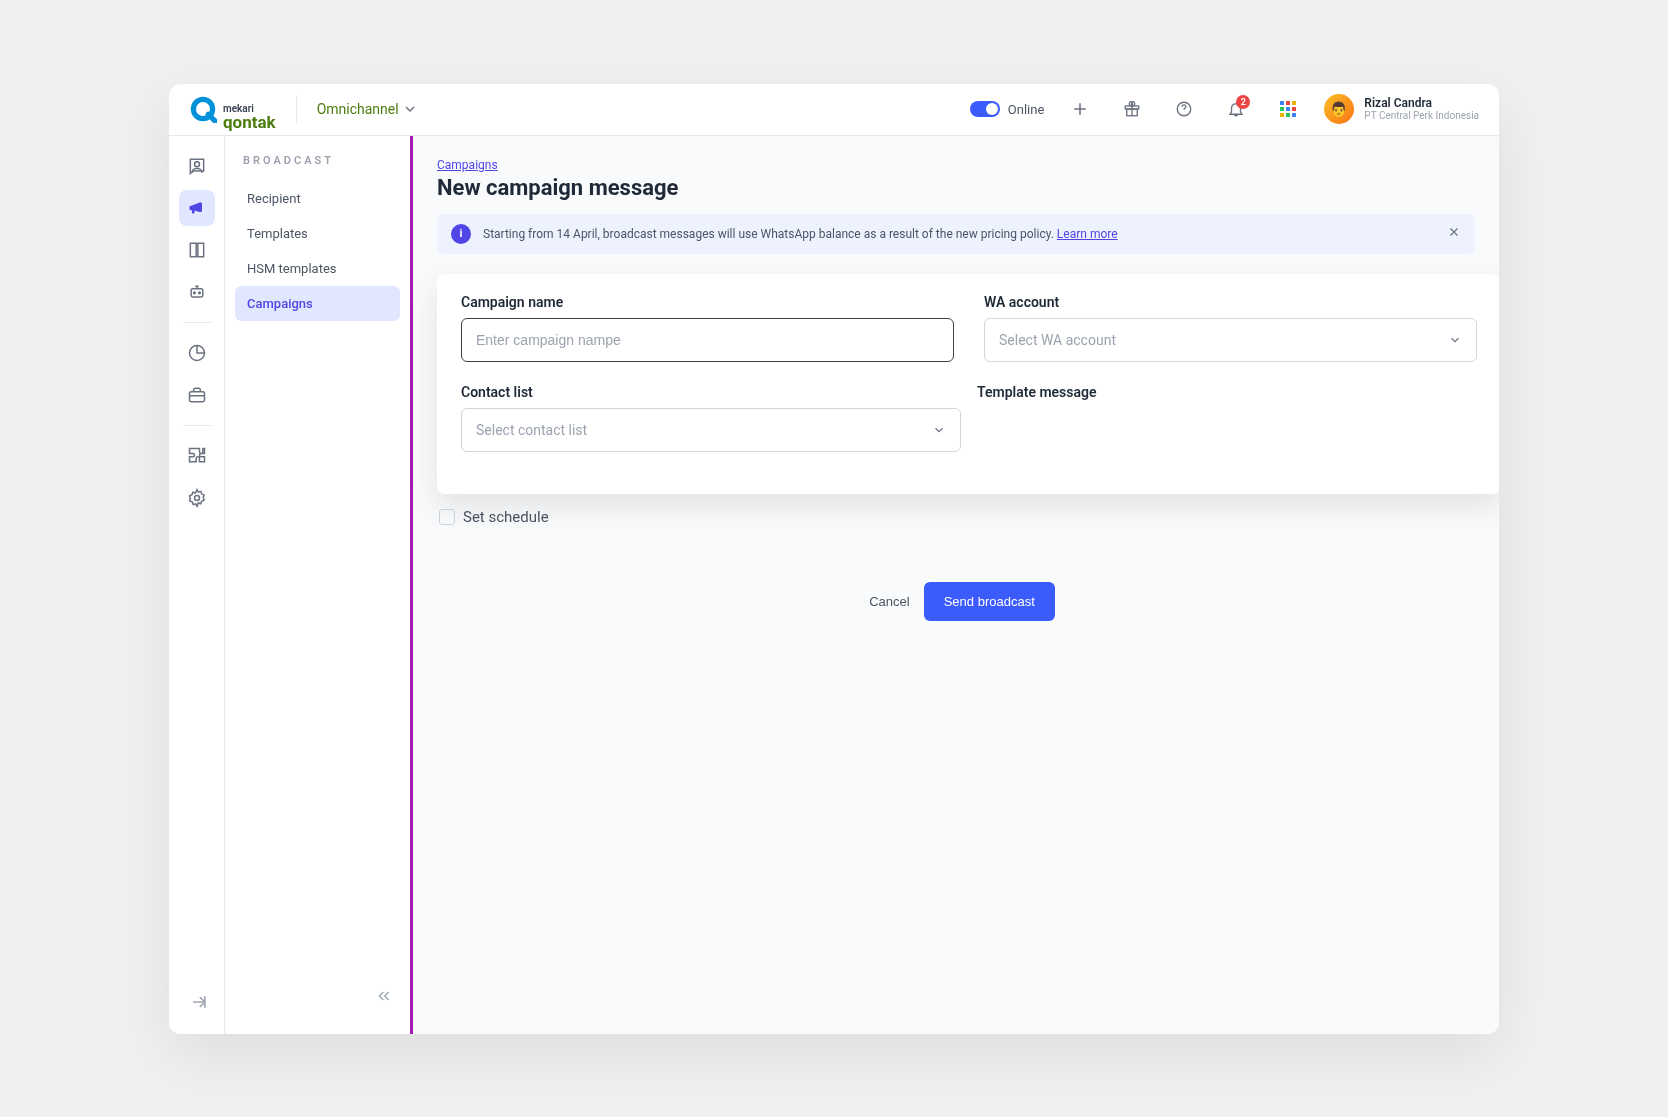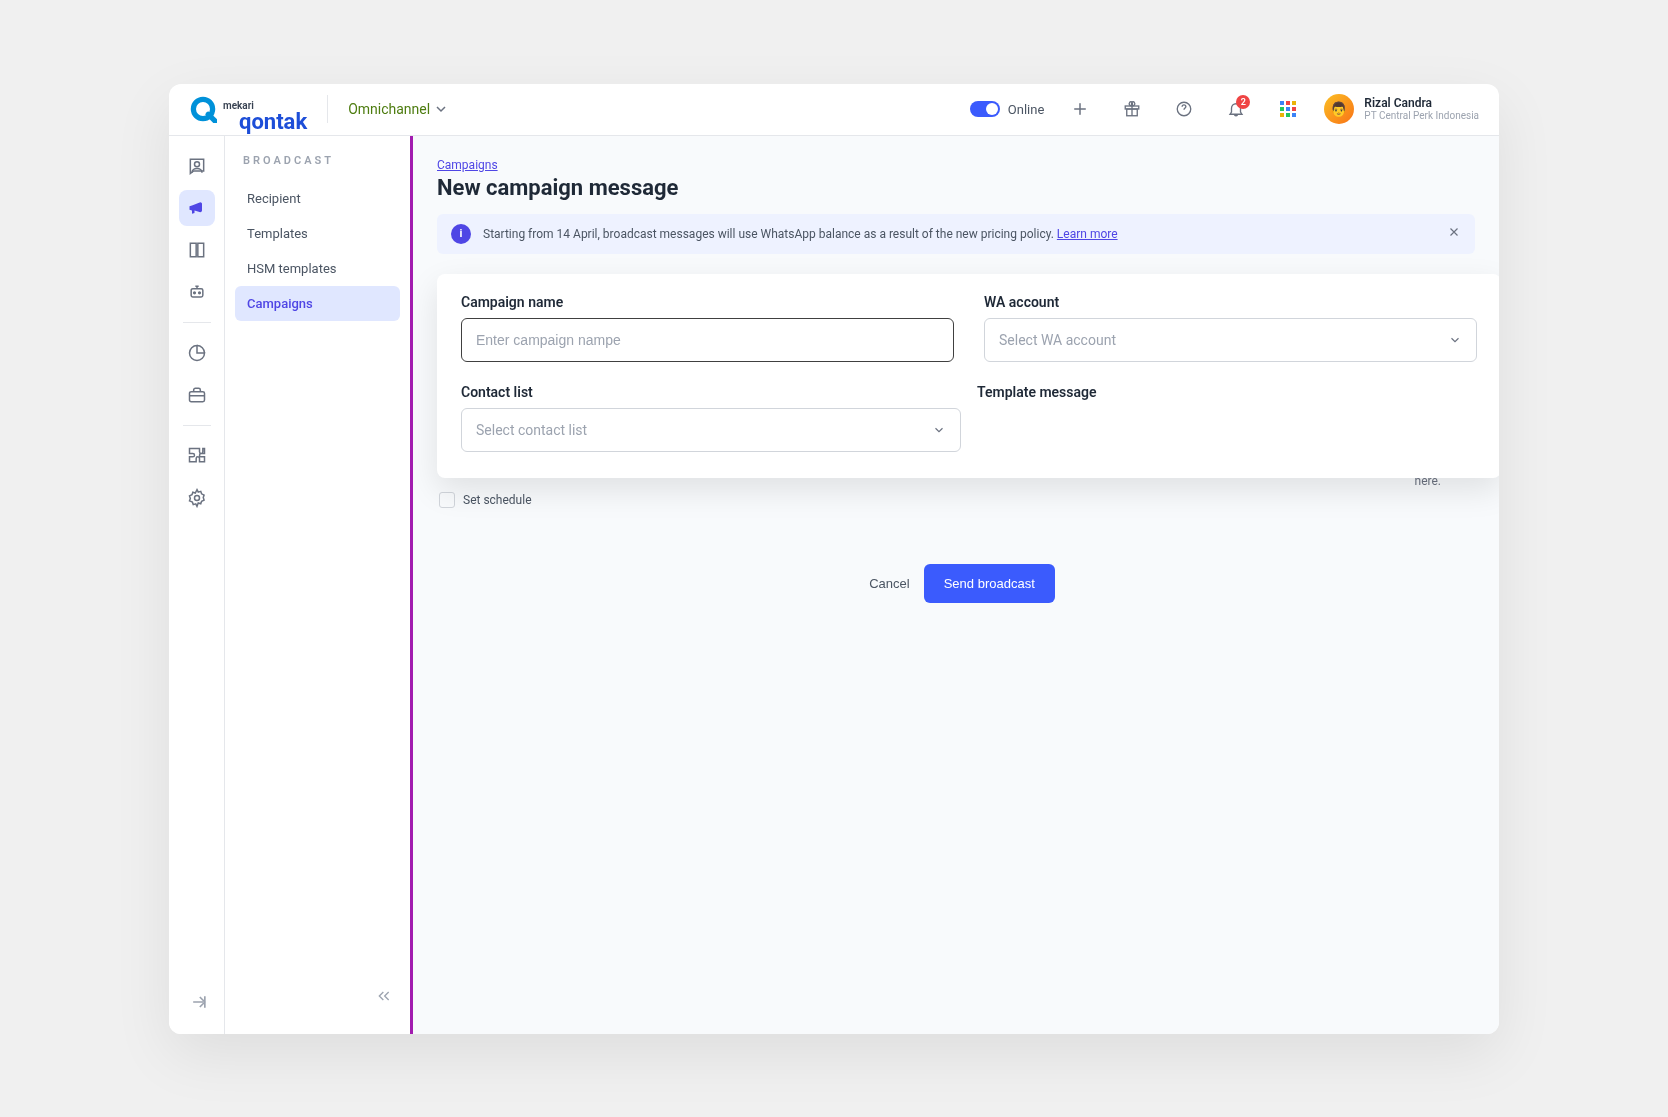--- a/index.html
+++ b/index.html
@@ -6,21 +6,21 @@
 body { font-family: -apple-system, BlinkMacSystemFont, "Segoe UI", Roboto, sans-serif; background: #f0f0f0; color: #1f2937; }
 .outer { width: 1668px; height: 1117px; background: #f0f0f0; display: flex; align-items: center; justify-content: center; }
 .app-window { width: 1330px; height: 950px; background: #fff; border-radius: 12px; box-shadow: 0 20px 60px rgba(0,0,0,0.08); overflow: hidden; display: flex; flex-direction: column; }
 
 
 .header { height: 52px; border-bottom: 1px solid #e5e7eb; display: flex; align-items: center; padding: 0 20px; gap: 20px; }
 .logo-group { display: flex; align-items: center; gap: 6px; }
 .logo-mark { width: 28px; height: 28px; }
 .logo-text { display: flex; flex-direction: column; line-height: 1; }
 .logo-top { font-size: 10px; color: #374151; font-weight: 600; margin-top: 16px; }
-.logo-bottom { font-size: 22px; color: #1d4ed8; font-weight: 700; margin-left: 16px; }
+.logo-bottom { font-size: 17px; color: #4d7c0f; font-weight: 700; }
 .header-divider { width: 1px; height: 28px; background: #e5e7eb; }
 .workspace-select { display: flex; align-items: center; gap: 6px; cursor: pointer; }
 .workspace-name { font-size: 14px; color: #4d7c0f; }
 .header-spacer { flex: 1; }
 .online-toggle { display: flex; align-items: center; gap: 8px; }
 .toggle-switch { width: 30px; height: 16px; background: #3b5bfd; border-radius: 10px; position: relative; cursor: pointer; }
 .toggle-knob { position: absolute; right: 2px; top: 2px; width: 12px; height: 12px; background: #fff; border-radius: 50%; }
 .online-label { font-size: 13px; color: #4b5563; }
 .header-icon { width: 32px; height: 32px; display: flex; align-items: center; justify-content: center; cursor: pointer; color: #6b7280; }
 .header-icon svg { width: 18px; height: 18px; }
@@ -70,35 +70,35 @@
 .content { flex: 1; padding: 0 24px 24px; position: relative; }
 
 
 .alert { background: #eef2ff; border-radius: 6px; padding: 10px 14px; display: flex; align-items: center; gap: 12px; margin-bottom: 20px; }
 .alert-icon { width: 20px; height: 20px; background: #4f46e5; border-radius: 50%; color: #fff; display: flex; align-items: center; justify-content: center; font-size: 11px; font-weight: 700; flex-shrink: 0; }
 .alert-text { font-size: 12px; color: #4b5563; flex: 1; }
 .alert-text a { color: #4f46e5; text-decoration: underline; cursor: pointer; }
 .alert-close { cursor: pointer; color: #6b7280; }
 
 
-.form-card { background: #fff; border-radius: 8px; padding: 20px 24px 26px; box-shadow: 0 12px 32px rgba(0,0,0,0.1); width: 1064px; position: relative; z-index: 2; }
+.form-card { background: #fff; border-radius: 8px; padding: 20px 24px 42px; box-shadow: 0 12px 32px rgba(0,0,0,0.1); width: 1064px; position: relative; z-index: 2; }
 .form-row { display: flex; gap: 30px; margin-bottom: 22px; }
 .form-row:last-child { margin-bottom: 0; gap: 16px; }
 .form-group { flex: 1; }
 .form-label { font-size: 14px; font-weight: 600; color: #1f2937; margin-bottom: 8px; display: block; }
 .form-input { width: 100%; height: 44px; border: 1px solid #404040; border-radius: 6px; padding: 0 14px; font-size: 14px; color: #1f2937; }
 .form-input::placeholder { color: #9ca3af; }
 .form-select { width: 100%; height: 44px; border: 1px solid #d1d5db; border-radius: 6px; padding: 0 14px; font-size: 14px; color: #9ca3af; display: flex; align-items: center; justify-content: space-between; cursor: pointer; background: #fff; }
 .form-select svg { color: #6b7280; }
 
 
 .behind-text { position: absolute; right: 58px; top: 260px; font-size: 12px; color: #6b7280; z-index: 1; }
 .schedule-row { display: flex; align-items: center; gap: 8px; margin-top: 14px; padding-left: 2px; }
 .checkbox { width: 16px; height: 16px; border: 1.5px solid #d1d5db; border-radius: 3px; cursor: pointer; }
-.schedule-label { font-size: 12px; color: #4b5563; }
+.schedule-label { font-size: 15px; color: #4b5563; }
 
 
 .form-footer { display: flex; gap: 2px; align-items: center; justify-content: center; margin-top: 56px; }
 .btn-cancel { background: none; border: none; font-size: 13px; color: #4b5563; cursor: pointer; padding: 10px 12px; }
 .btn-primary { background: #3b5bfd; color: #fff; border: none; padding: 12px 20px; font-size: 13px; font-weight: 500; border-radius: 6px; cursor: pointer; }
 
 .nav-expand { position: absolute; bottom: 14px; left: 12px; color: #9ca3af; cursor: pointer; }
 .nav-rail { position: relative; }
 </style>
 </head>

